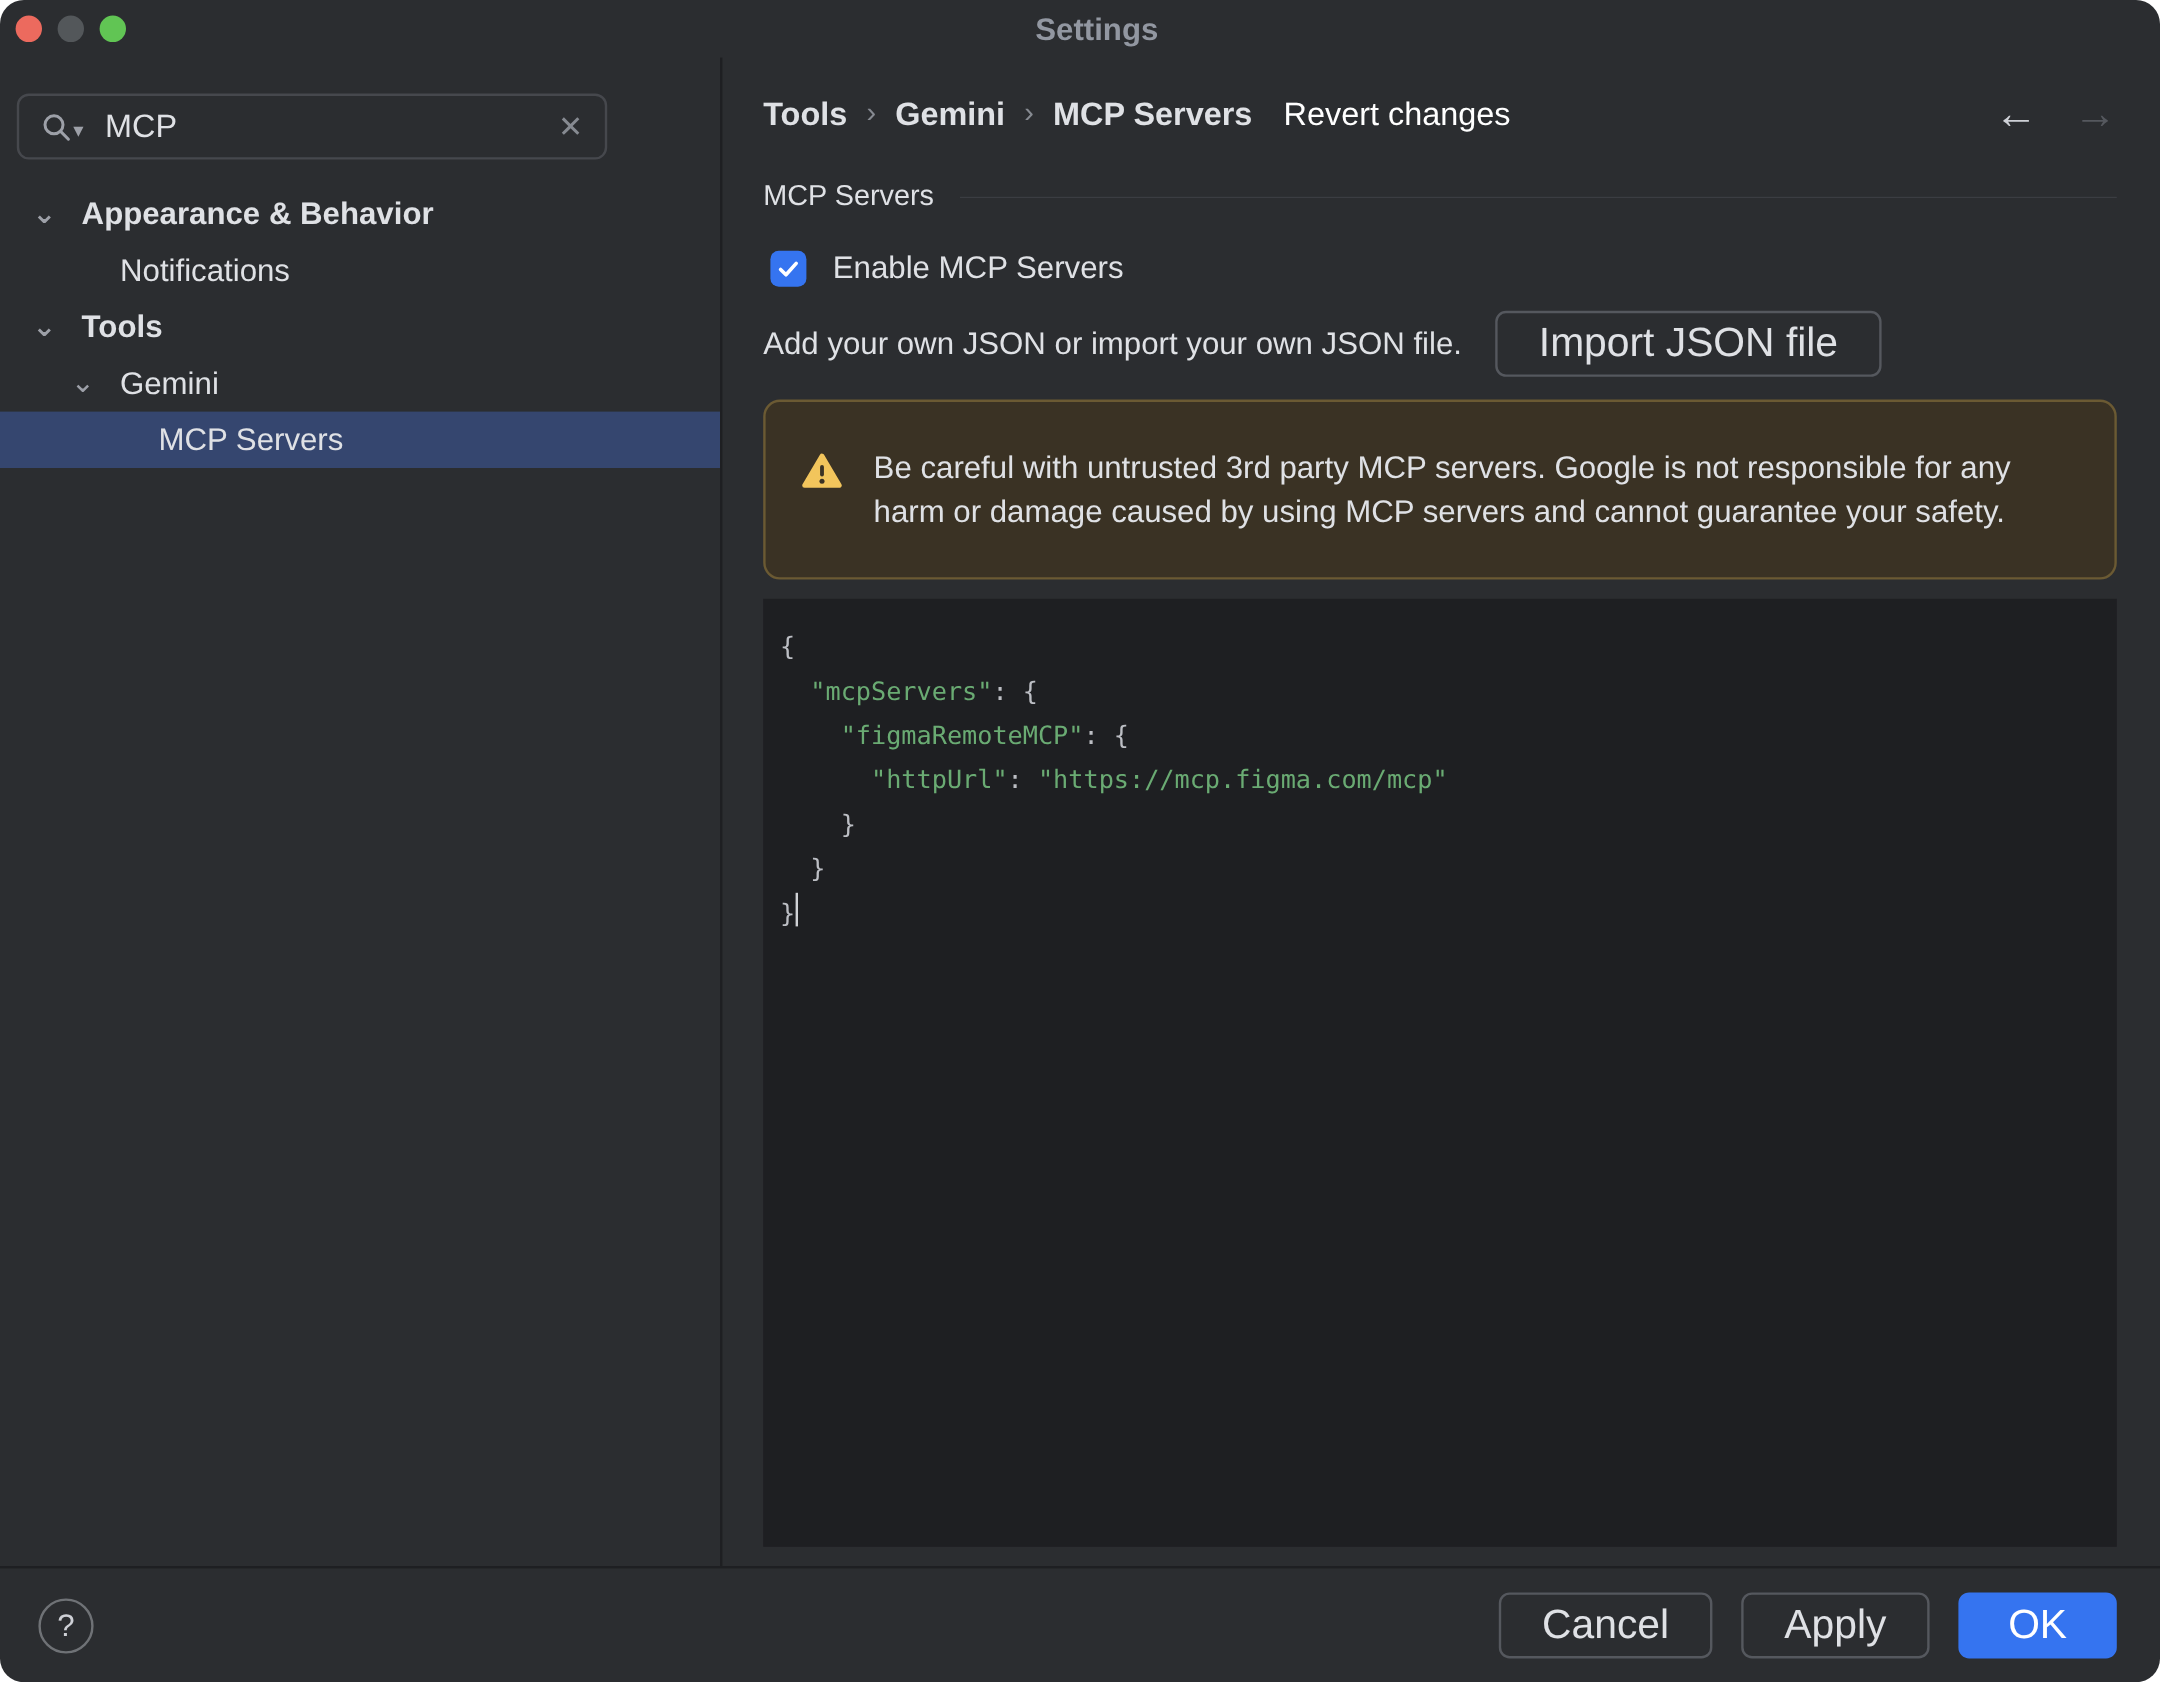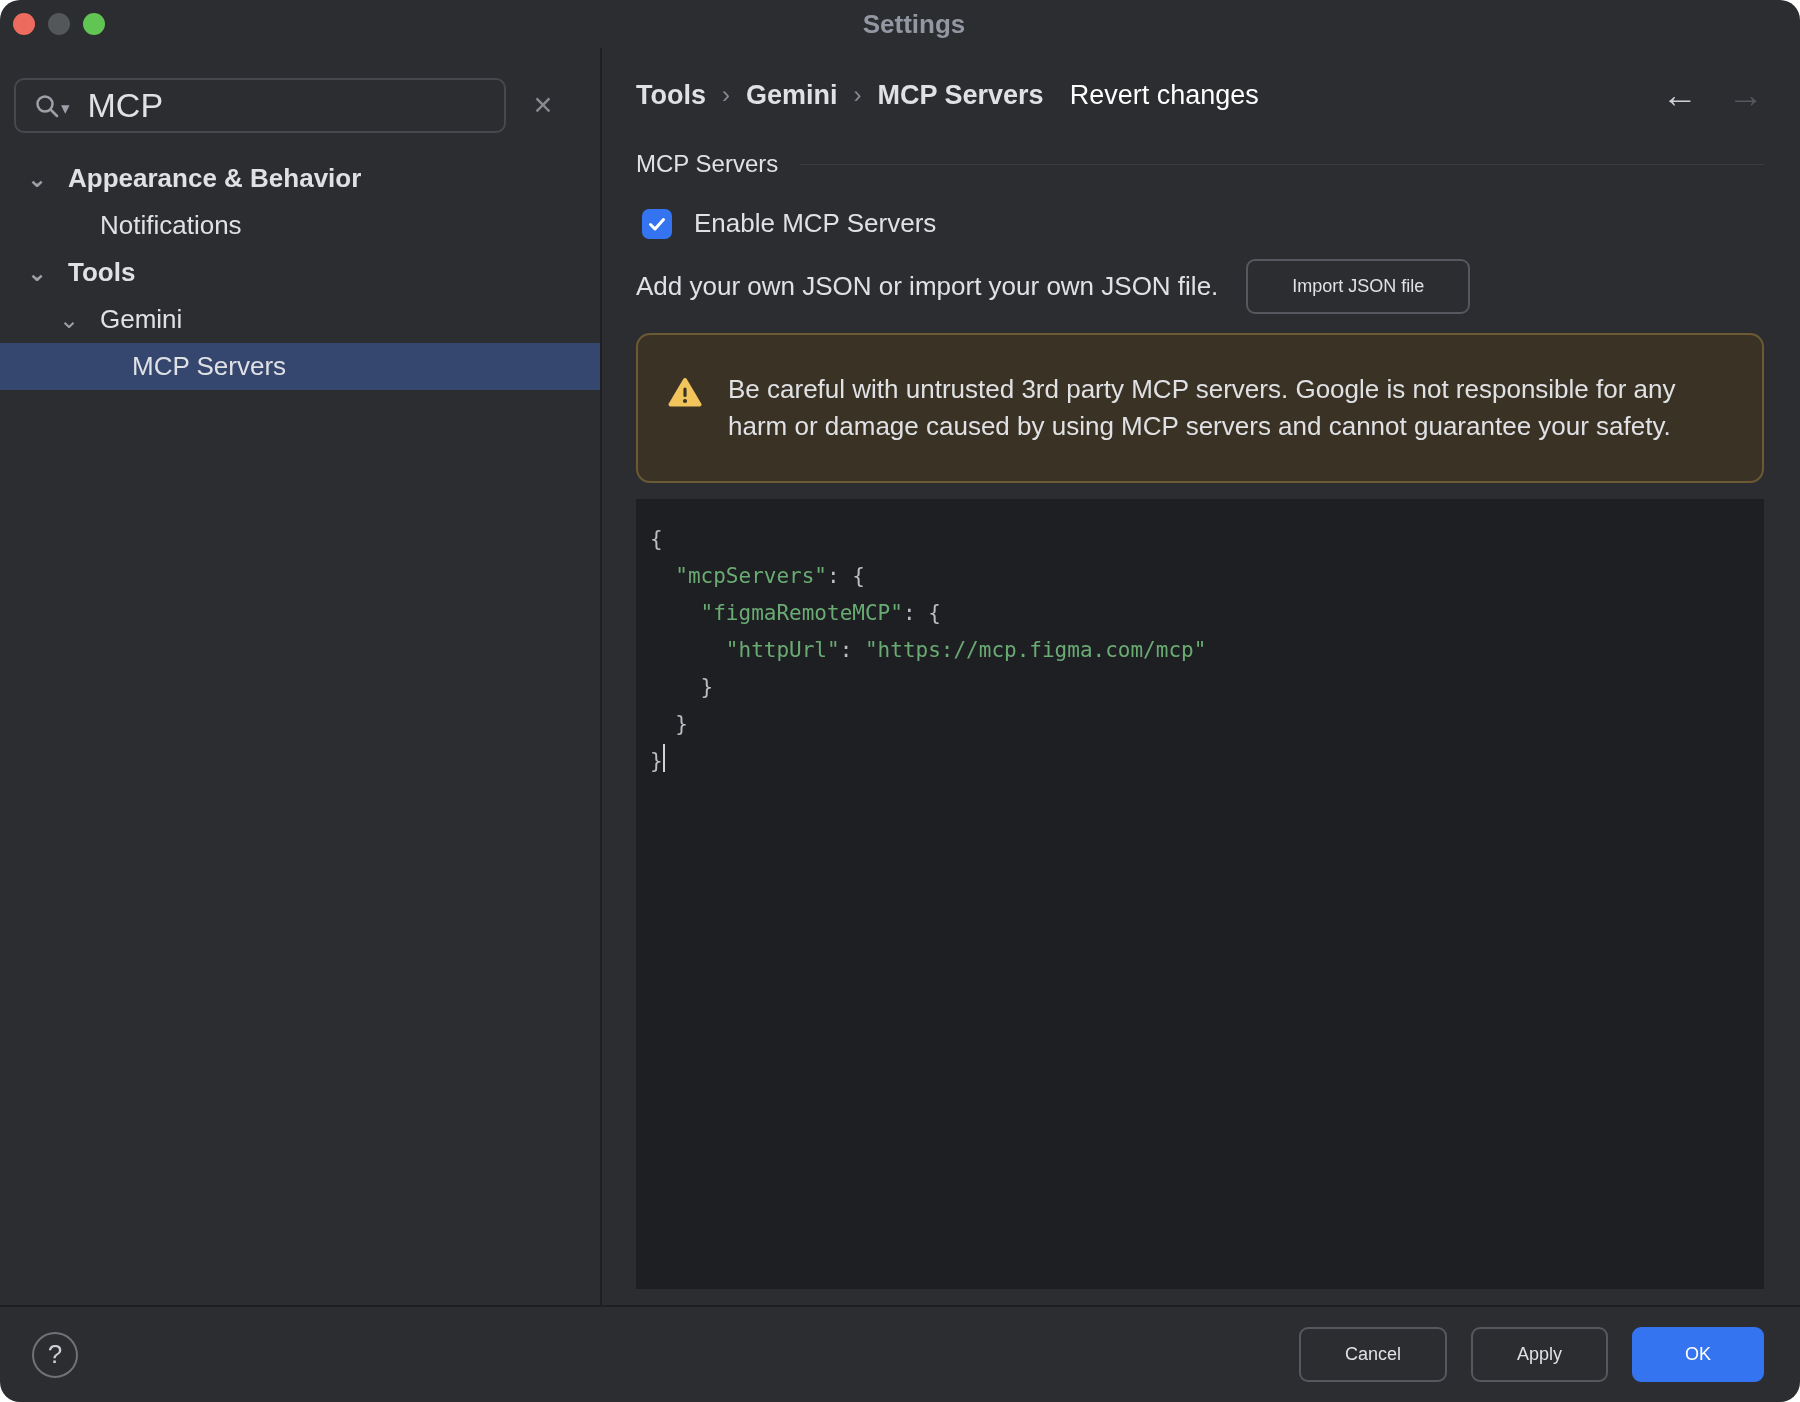--- a/index.html
+++ b/index.html
@@ -21,21 +21,21 @@
   .body{display:flex;height:1257px;}
   .sidebar{width:602px;border-right:2px solid #1e1f22;display:flex;flex-direction:column;}
   .searchbox{
     margin:30px 0 22px 14px;width:492px;height:55px;border:2px solid #46484d;border-radius:10px;
     display:flex;align-items:center;padding:0 18px;background:transparent;
   }
   .searchbox .mag{display:flex;align-items:center;color:#9da0a8;}
   .searchbox .dropcaret{font-size:17px;color:#9da0a8;margin:6px 4px 0 1px;}
   .searchbox input{
     flex:1;background:transparent;border:none;outline:none;color:#dfe1e5;
-    font-size:34px;font-family:"Liberation Sans",sans-serif;margin-left:12px;
+    font-size:27px;font-family:"Liberation Sans",sans-serif;margin-left:12px;
   }
   .searchbox .clear{font-size:25px;color:#868a91;cursor:pointer;}
   .tree{display:flex;flex-direction:column;}
   .tree-row{height:47px;display:flex;align-items:center;font-size:26px;color:#dfe1e5;cursor:pointer;}
   .tree-row .chev{width:30px;margin-right:16px;text-align:center;color:#9da0a8;font-size:24px;line-height:20px;}
   .tree-row.selected{background:#35466f;}
   .tree-row.bold{font-weight:bold;}
   .pad0{padding-left:22px;}
   .pad1{padding-left:54px;}
   .pad1t{padding-left:100px;}
@@ -56,21 +56,21 @@
   .enable-row{margin-top:30px;display:flex;align-items:center;}
   .checkbox{
     width:30px;height:30px;margin-left:6px;border-radius:7px;background:#3574f0;
     display:flex;align-items:center;justify-content:center;cursor:pointer;
   }
   .enable-label{margin-left:22px;font-size:26px;}
   .import-row{margin-top:20px;display:flex;align-items:center;height:54px;}
   .import-text{font-size:26px;}
   .btn{
     height:55px;border:2px solid #55585e;border-radius:9px;background:transparent;color:#dfe1e5;
-    font-size:18px;font-family:"Liberation Sans",sans-serif;padding:0 44px;cursor:pointer;text-align:center;
+    font-size:34px;font-family:"Liberation Sans",sans-serif;padding:0 34px;cursor:pointer;text-align:center;
   }
   .import-btn{margin-left:28px;}
   .warning{
     margin-top:20px;border:2px solid #6b5a33;background:#3a3224;border-radius:14px;
     display:flex;align-items:flex-start;padding:36px 28px;
   }
   .warn-icon{flex:0 0 auto;margin:6px 6px 0 2px;}
   .warn-text{margin-left:20px;font-size:26px;line-height:37px;color:#dfe1e5;}
   .editor{
     margin-top:16px;margin-bottom:16px;flex:1;background:#1e1f22;

